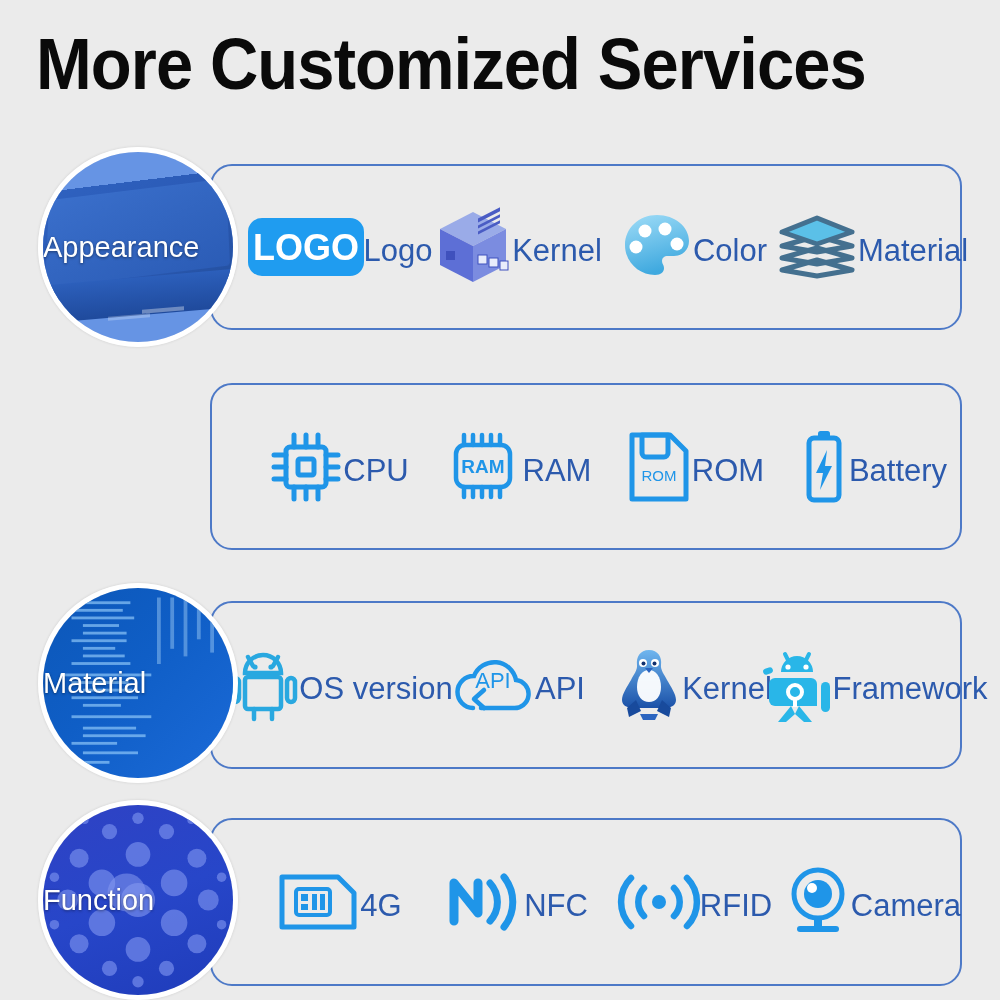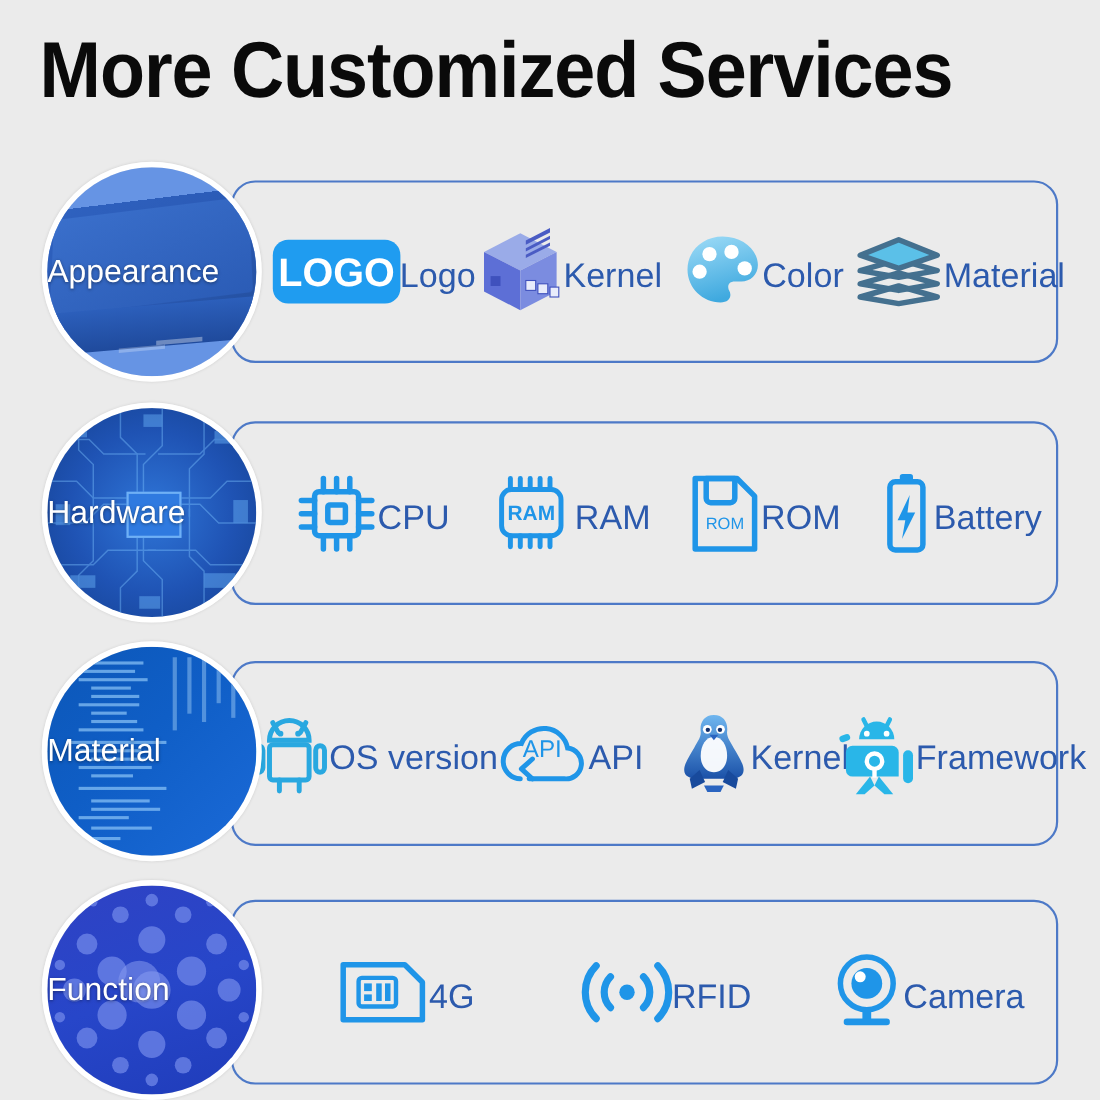--- a/index.html
+++ b/index.html
@@ -304,44 +304,20 @@
             <rect x="19" y="3" width="12" height="7" rx="2.5" fill="#1f95e8"></rect>
             <rect x="10" y="10" width="30" height="62" rx="5" fill="none" stroke="#1f95e8" stroke-width="5"></rect>
             <polygon points="28,22 17,45 24,45 21,62 33,38 26,38" fill="#1f95e8"></polygon>
           </svg>
         </div>
         <div class="item-label">Battery</div>
       </div>
 
     </div>
 
-    <div class="circle" style="top:-17px;">
-      <div class="circle-art art-hardware">
-        <svg class="traces" viewBox="0 0 200 200" preserveAspectRatio="none">
-          <g stroke="#7cc3ff" stroke-width="1.4" fill="none" opacity="0.75">
-            <path d="M0 30h40l14 14h40M0 70h28l16 16h50M0 110h36l18-18h40M0 150h44l14-14h46"></path>
-            <path d="M200 30h-40l-14 14h-40M200 70h-28l-16 16h-50M200 110h-36l-18-18h-40M200 150h-44l-14-14h-46"></path>
-            <path d="M30 0v40l14 14v40M70 0v28l16 16v50M110 0v36l-18 18v40M150 0v44l-14 14v46"></path>
-            <path d="M30 200v-40l14-14v-40M70 200v-28l16-16v-50M110 200v-36l-18-18v-40M150 200v-44l-14-14v-46"></path>
-          </g>
-          <g fill="#6fb8fb" opacity="0.8">
-            <rect x="16" y="16" width="22" height="12"></rect>
-              <rect x="160" y="22" width="26" height="12"></rect>
-            <rect x="22" y="160" width="24" height="12"></rect>
-              <rect x="150" y="158" width="30" height="14"></rect>
-            <rect x="8" y="92" width="14" height="20"></rect>
-              <rect x="178" y="88" width="14" height="22"></rect>
-            <rect x="92" y="6" width="18" height="12"></rect>
-              <rect x="88" y="180" width="20" height="12"></rect>
-          </g>
-        </svg>
-        <div class="chip"></div>
-      </div>
-      <span class="circle-label">Hardware</span>
-    </div>
   </div>
 
   <div class="row" style="top:601px; height:168px;">
     <div class="panel"></div>
     <div class="items">
 
       <div class="item">
         <div class="icon-box">
           <svg width="72" height="76" viewBox="0 0 72 76">
             <g stroke="#29a8e0" stroke-width="4.5" fill="none" stroke-linecap="round">
@@ -470,20 +446,32 @@
               <rect x="25" y="23" width="7" height="7"></rect>
                 <rect x="36" y="23" width="5" height="16"></rect>
               <rect x="44" y="23" width="5" height="16"></rect>
                 <rect x="25" y="33" width="7" height="6"></rect>
             </g>
           </svg>
         </div>
         <div class="item-label">4G</div>
       </div>
 
+      <div class="item">
+        <div class="icon-box">
+          <svg width="78" height="66" viewBox="0 0 78 66">
+            <path d="M8 52V14l24 30V14" fill="none" stroke="#1f95e8" stroke-width="9" stroke-linecap="round" stroke-linejoin="round"></path>
+            <g fill="none" stroke="#1f95e8" stroke-width="7" stroke-linecap="round">
+              <path d="M44 14a28 28 0 0 1 0 38"></path>
+              <path d="M58 8a40 40 0 0 1 0 50"></path>
+            </g>
+          </svg>
+        </div>
+        <div class="item-label">NFC</div>
+      </div>
 
       <div class="item">
         <div class="icon-box">
           <svg width="82" height="66" viewBox="0 0 82 66">
             <circle cx="41" cy="33" r="7" fill="#1f95e8"></circle>
             <g fill="none" stroke="#1f95e8" stroke-width="6.5" stroke-linecap="round">
               <path d="M26 19a20 20 0 0 0 0 28"></path>
               <path d="M56 19a20 20 0 0 1 0 28"></path>
               <path d="M13 9a34 34 0 0 0 0 48"></path>
               <path d="M69 9a34 34 0 0 1 0 48"></path>

